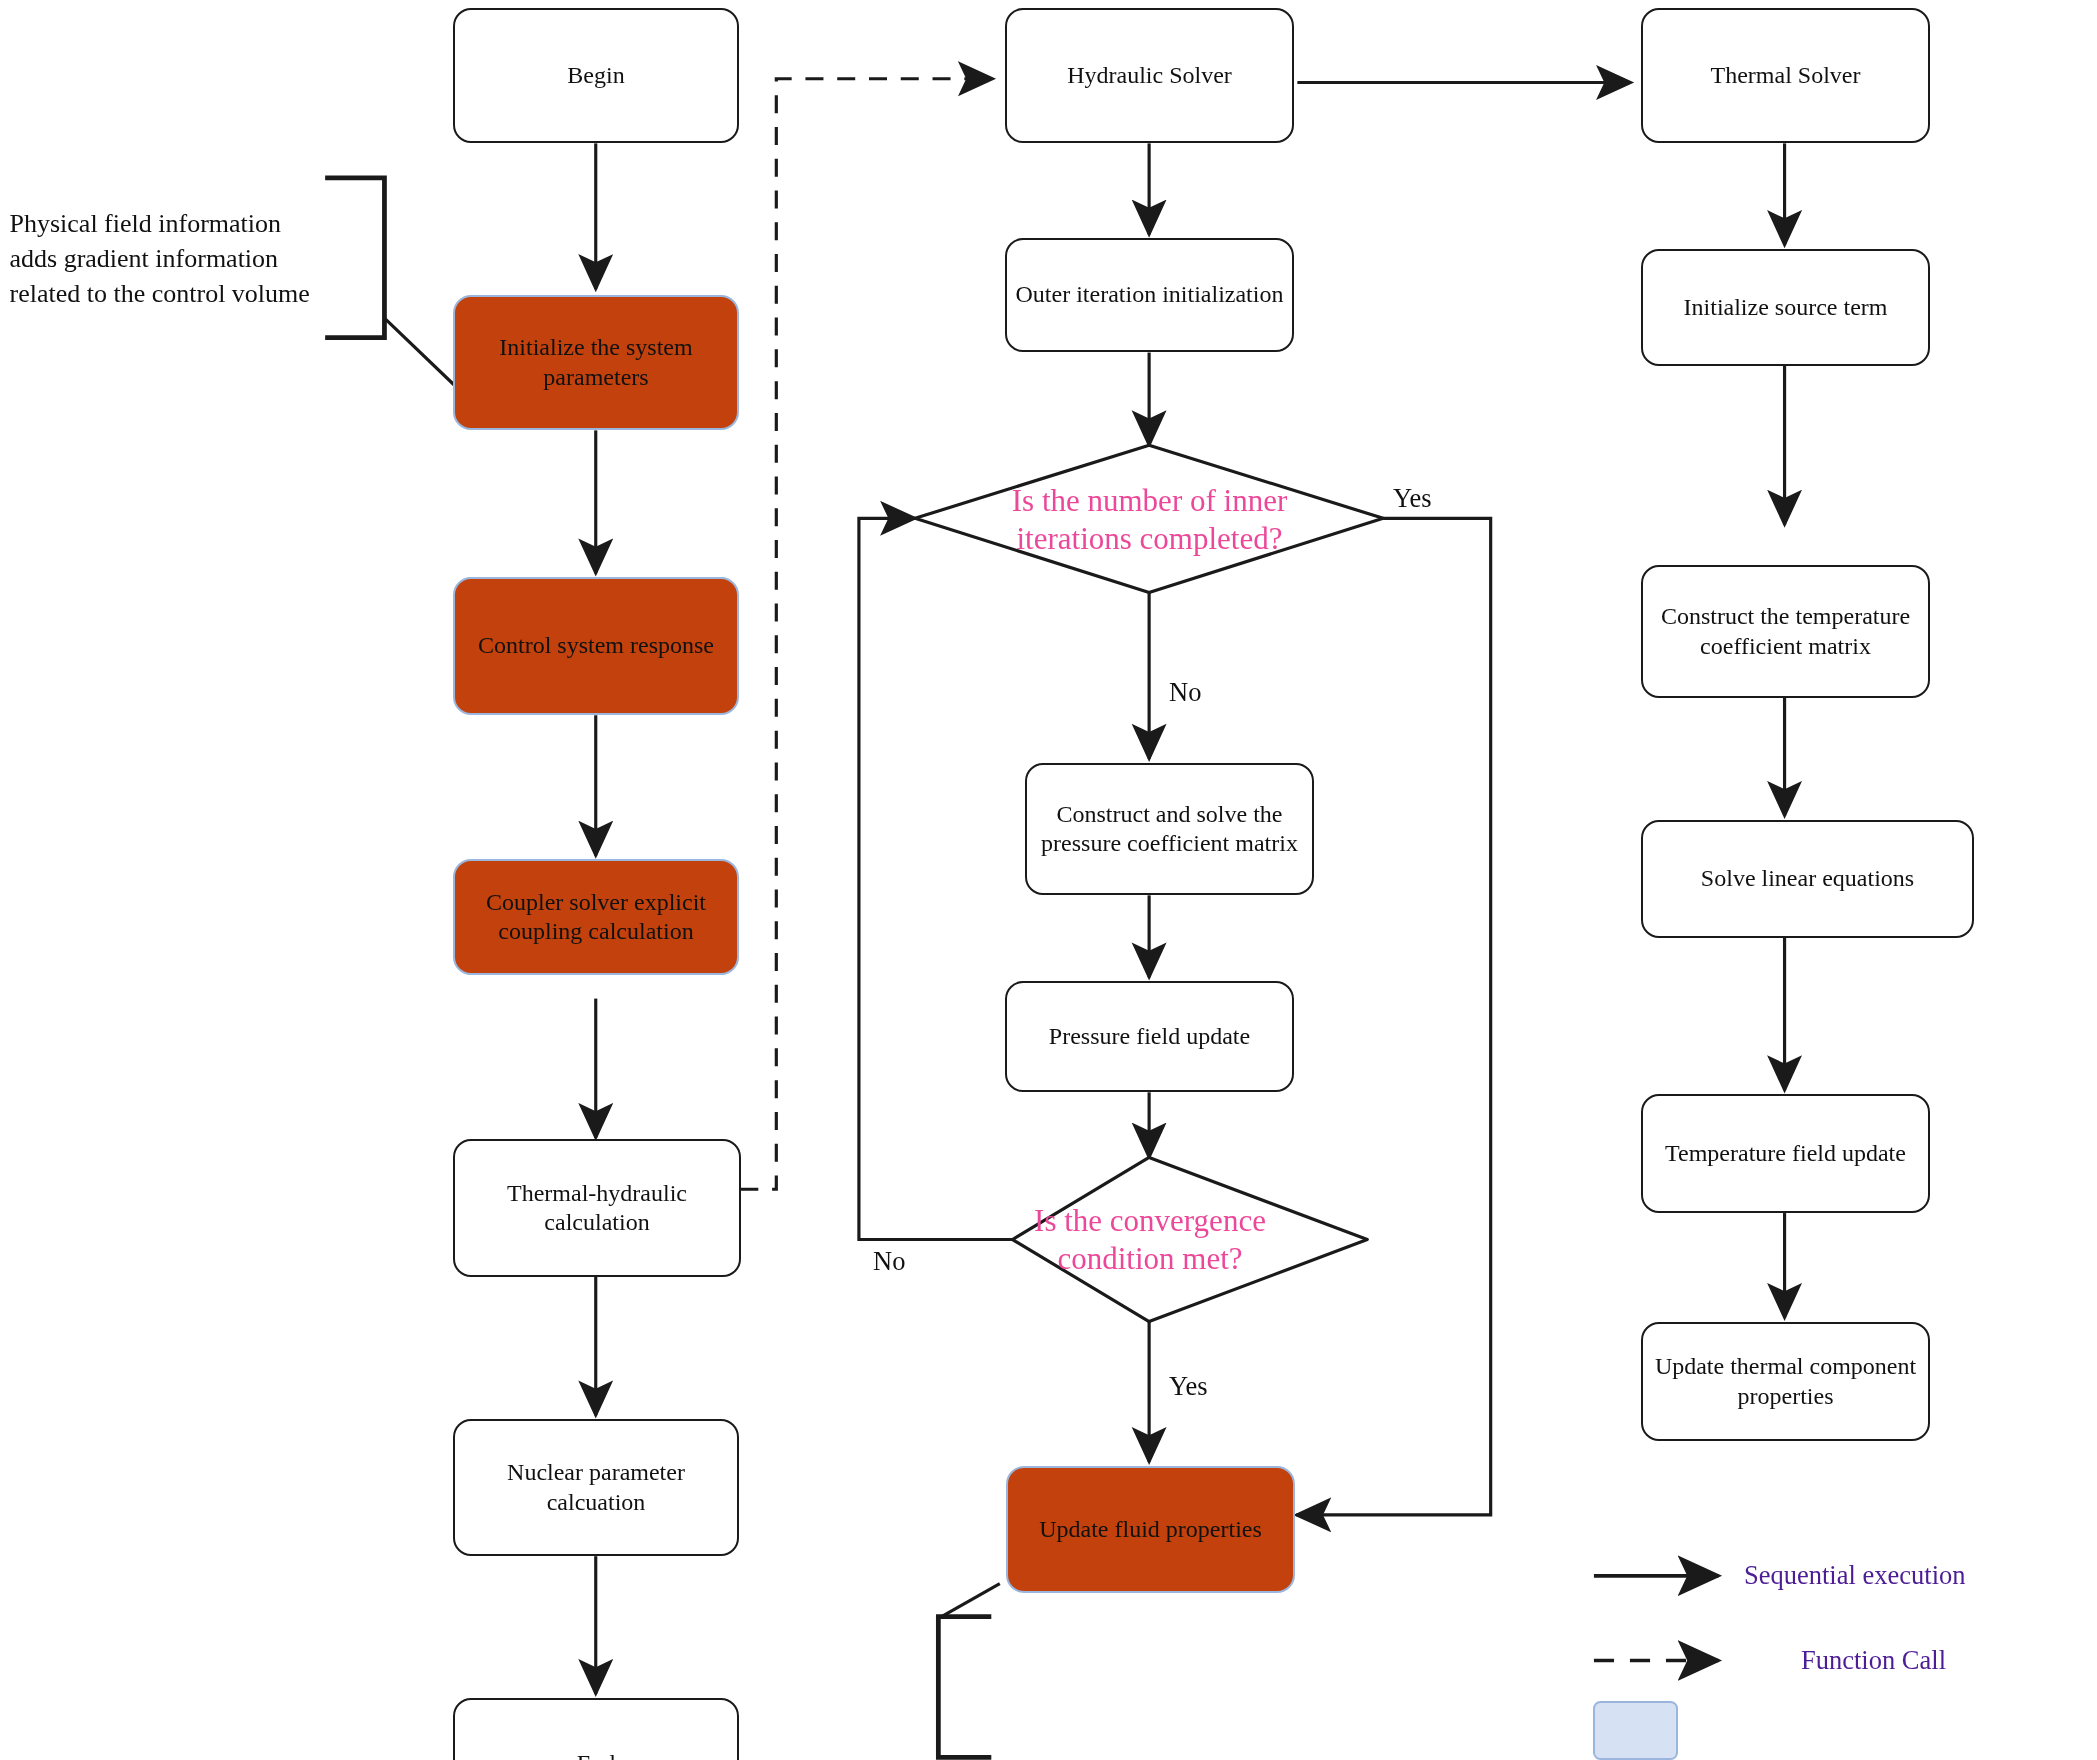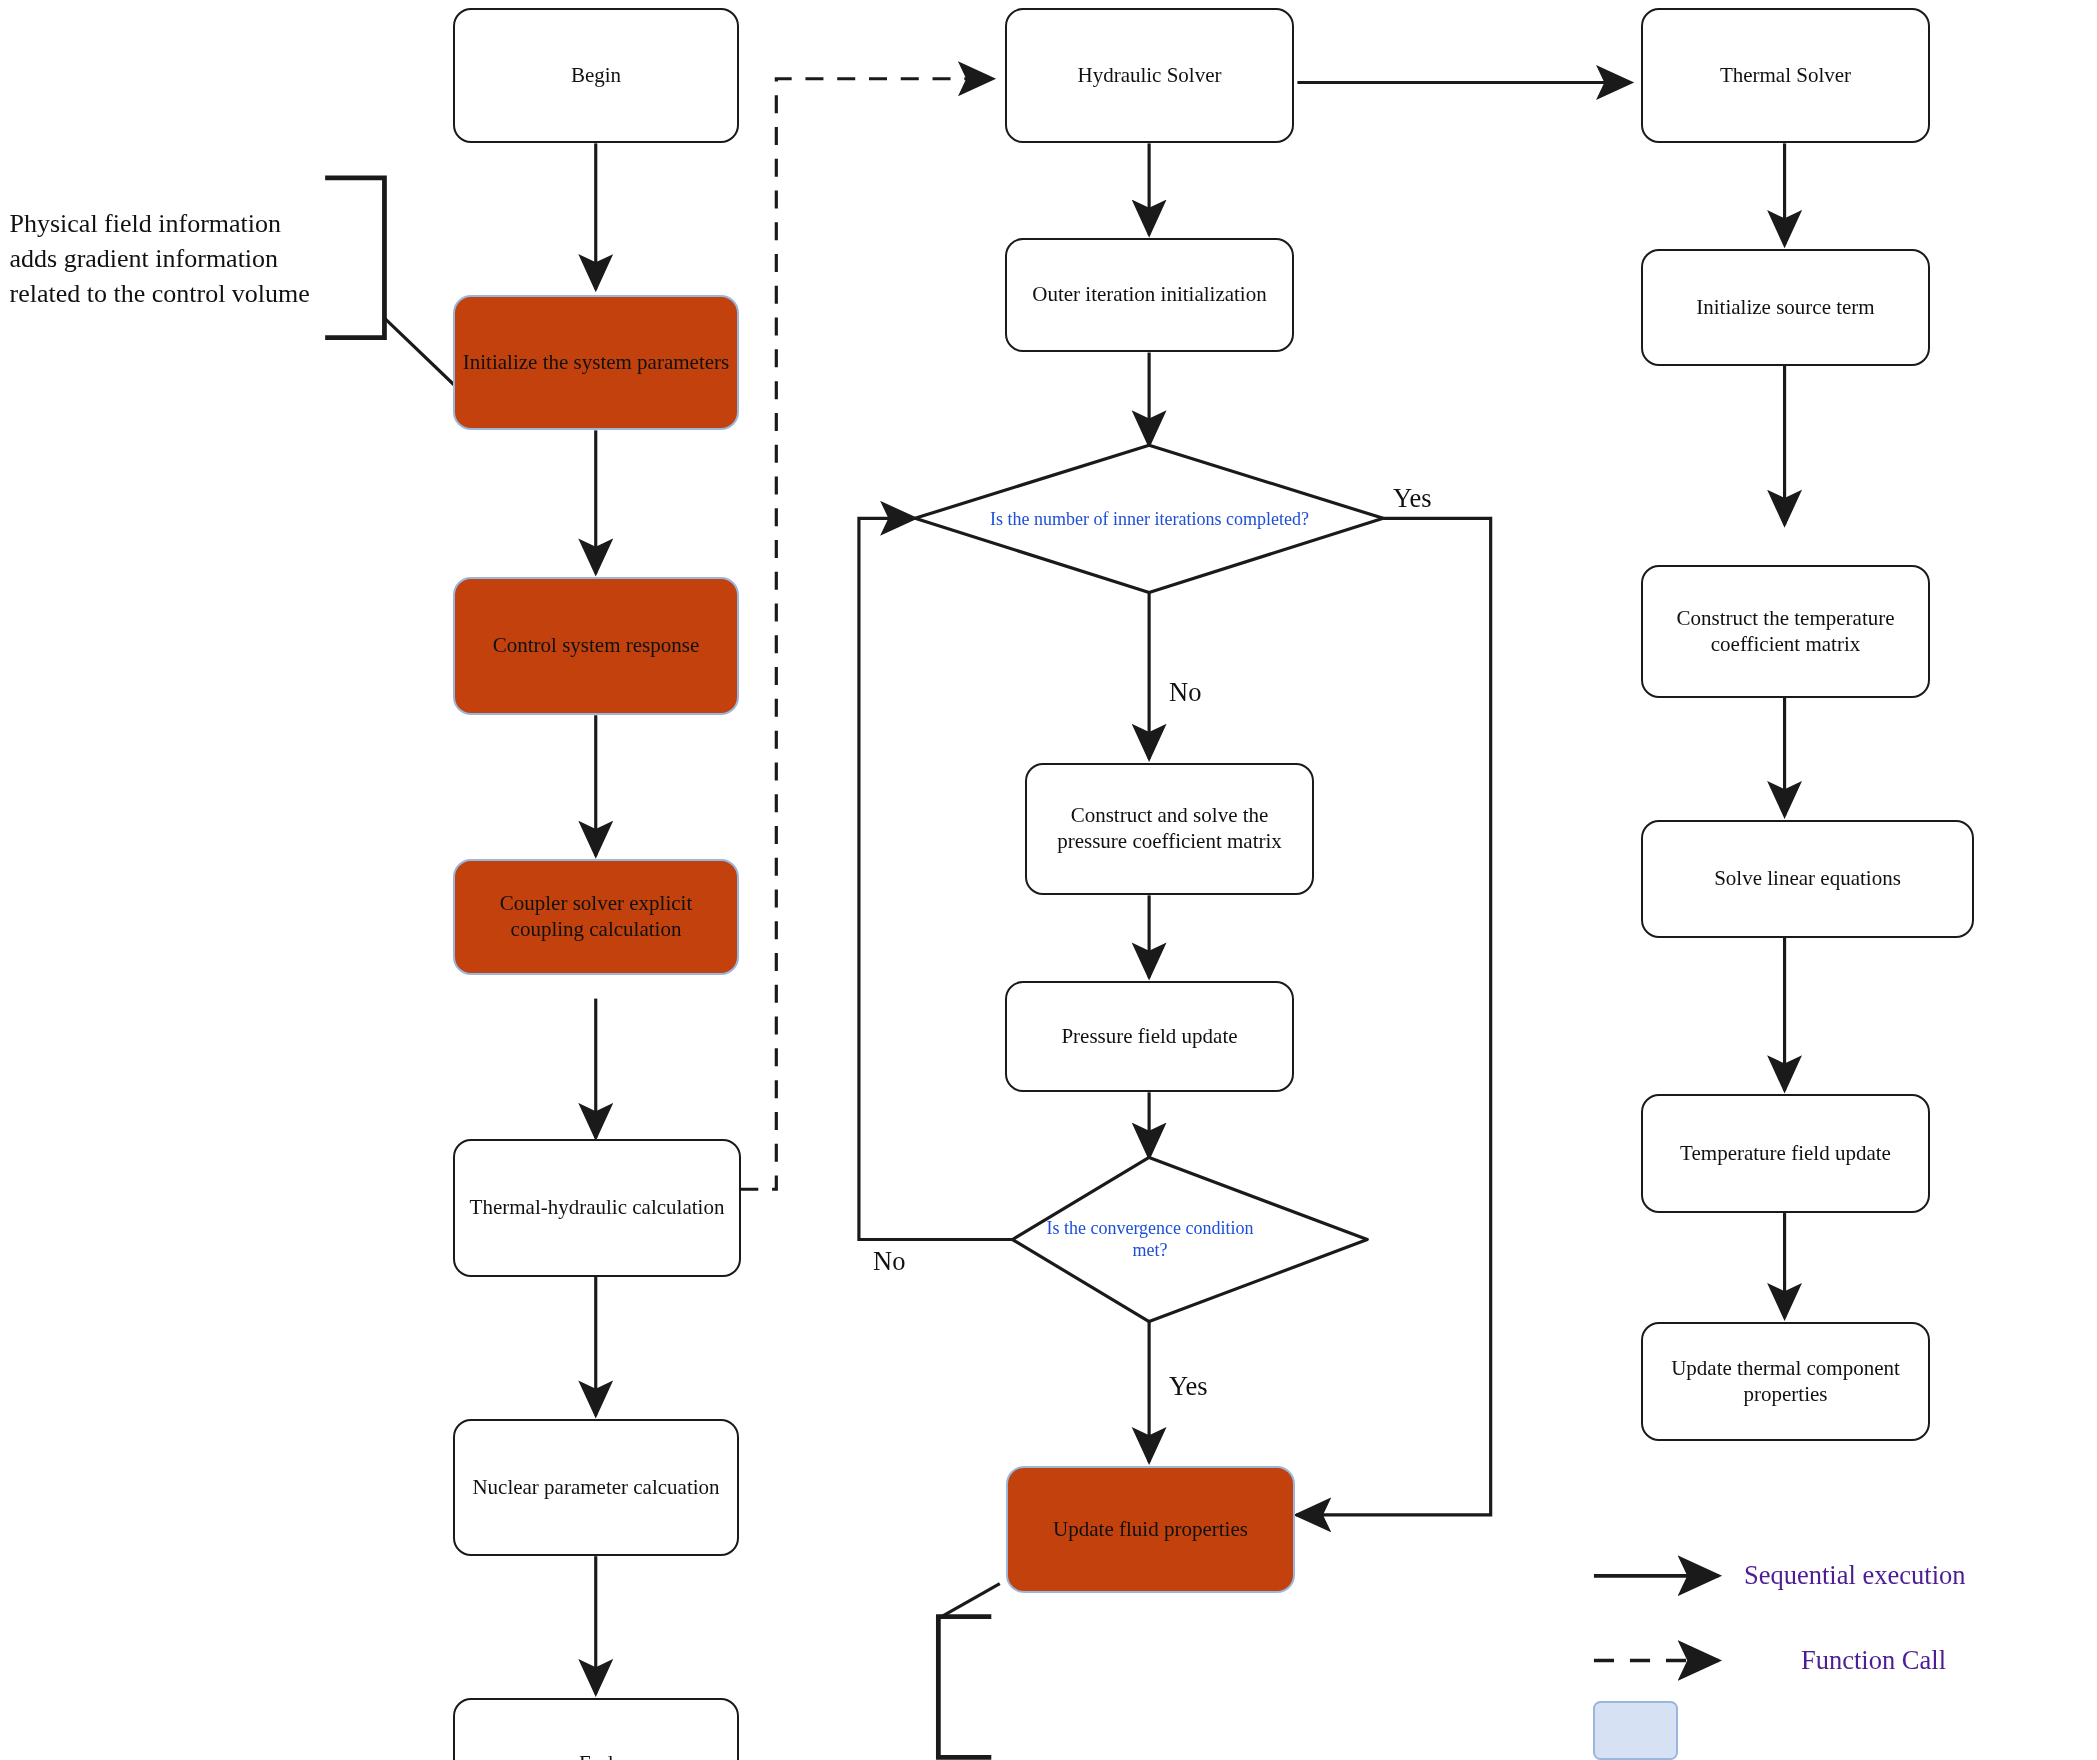--- a/index.html
+++ b/index.html
@@ -2,24 +2,24 @@
 <html style="font-size:8.5px"><head>
 <meta charset="utf-8">
 <style>
   html,body{margin:0;padding:0;background:#ffffff;}
   #canvas{position:relative;width:2097px;height:1761px;background:#fff;
           font-family:"Liberation Serif","DejaVu Serif",serif;}
   svg.layer{position:absolute;left:0;top:0;width:2097px;height:1761px;overflow:visible;}
   .node{position:absolute;box-sizing:border-box;display:flex;align-items:center;
         justify-content:center;text-align:center;border:2.6px solid #1a1a1a;
         border-radius:18px;background:#ffffff;color:#111;line-height:1.22;
-        font-size:21px;padding:3.2px 7.4px;}
+        font-size:24px;padding:3.2px 7.4px;}
   .node.blue{background:#c2410c;border-color:#9ab6dd;}
   .diamond-label{position:absolute;display:flex;align-items:center;justify-content:center;
-        text-align:center;font-size:18px;line-height:1.22;color:#1d4ed8;pointer-events:none;}
+        text-align:center;font-size:31px;line-height:1.22;color:#ec4899;pointer-events:none;}
   .edgelabel{position:absolute;font-size:26.5px;color:#111;white-space:nowrap;}
   .annot{position:absolute;font-size:26px;color:#111;line-height:1.34;}
   .legend-text{position:absolute;font-size:26.5px;color:#4c1d95;white-space:nowrap;}
   .legend-swatch{position:absolute;box-sizing:border-box;border:2.1px solid #9ab6dd;
         border-radius:7.4px;background:#d6e2f3;}
 </style>
 </head>
 <body>
 
 <div id="canvas">

